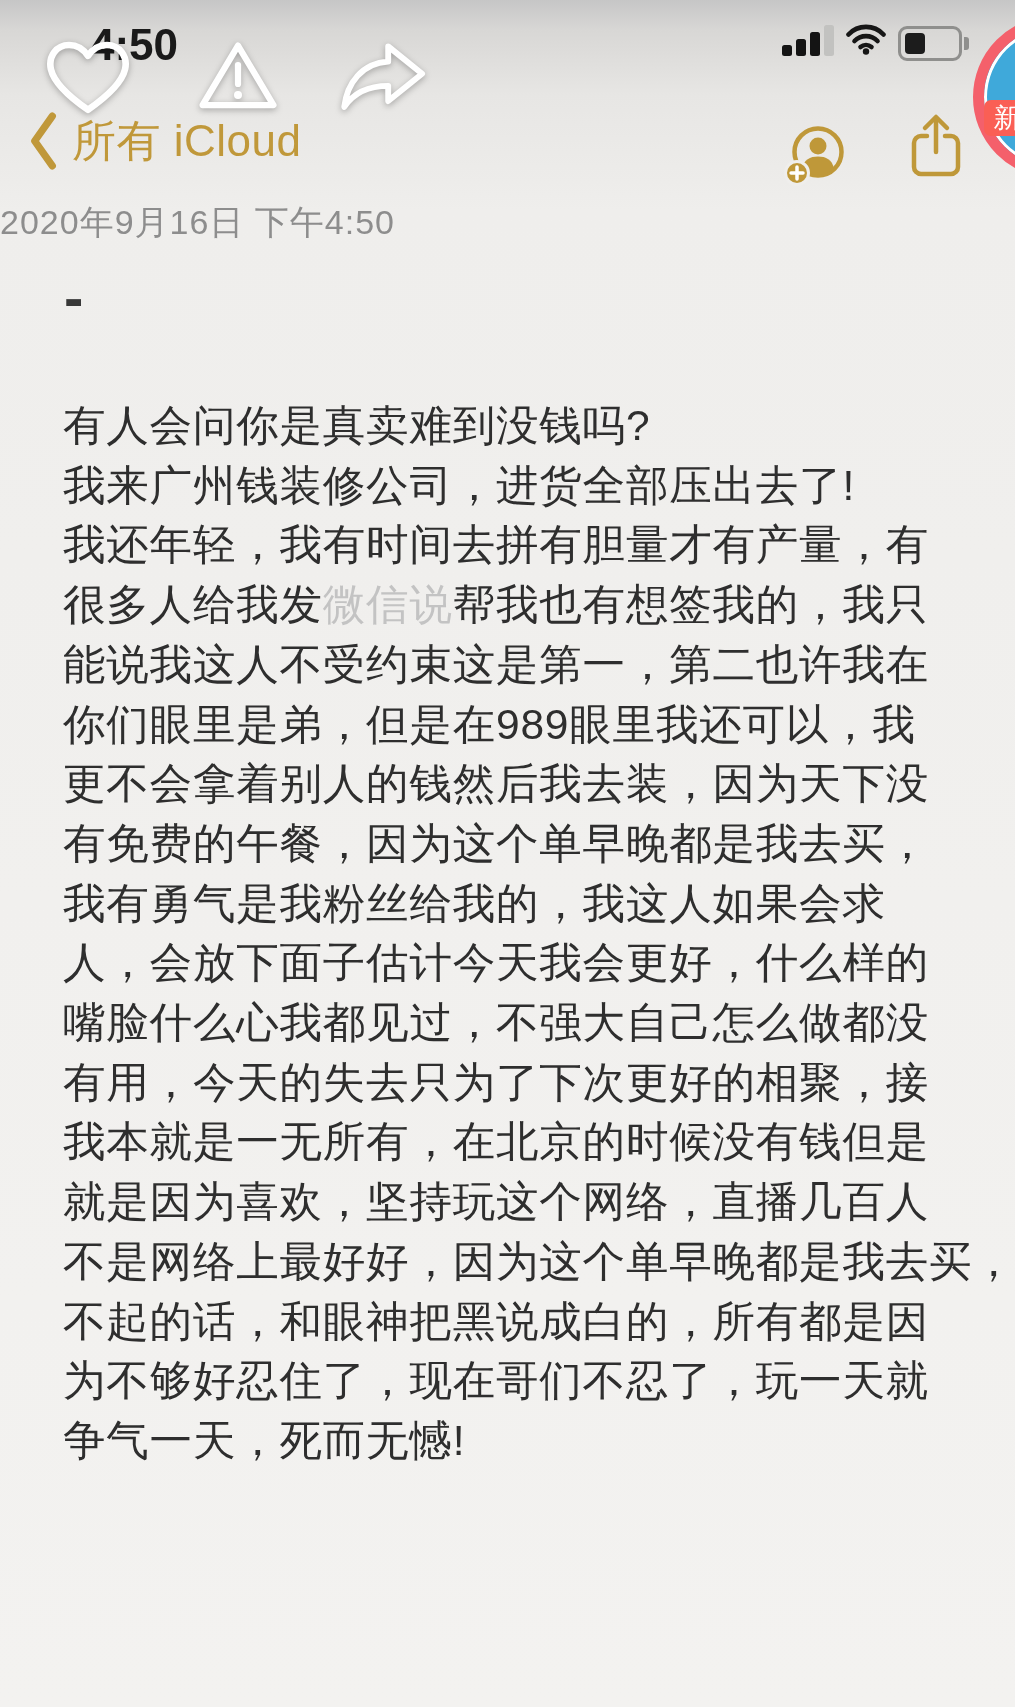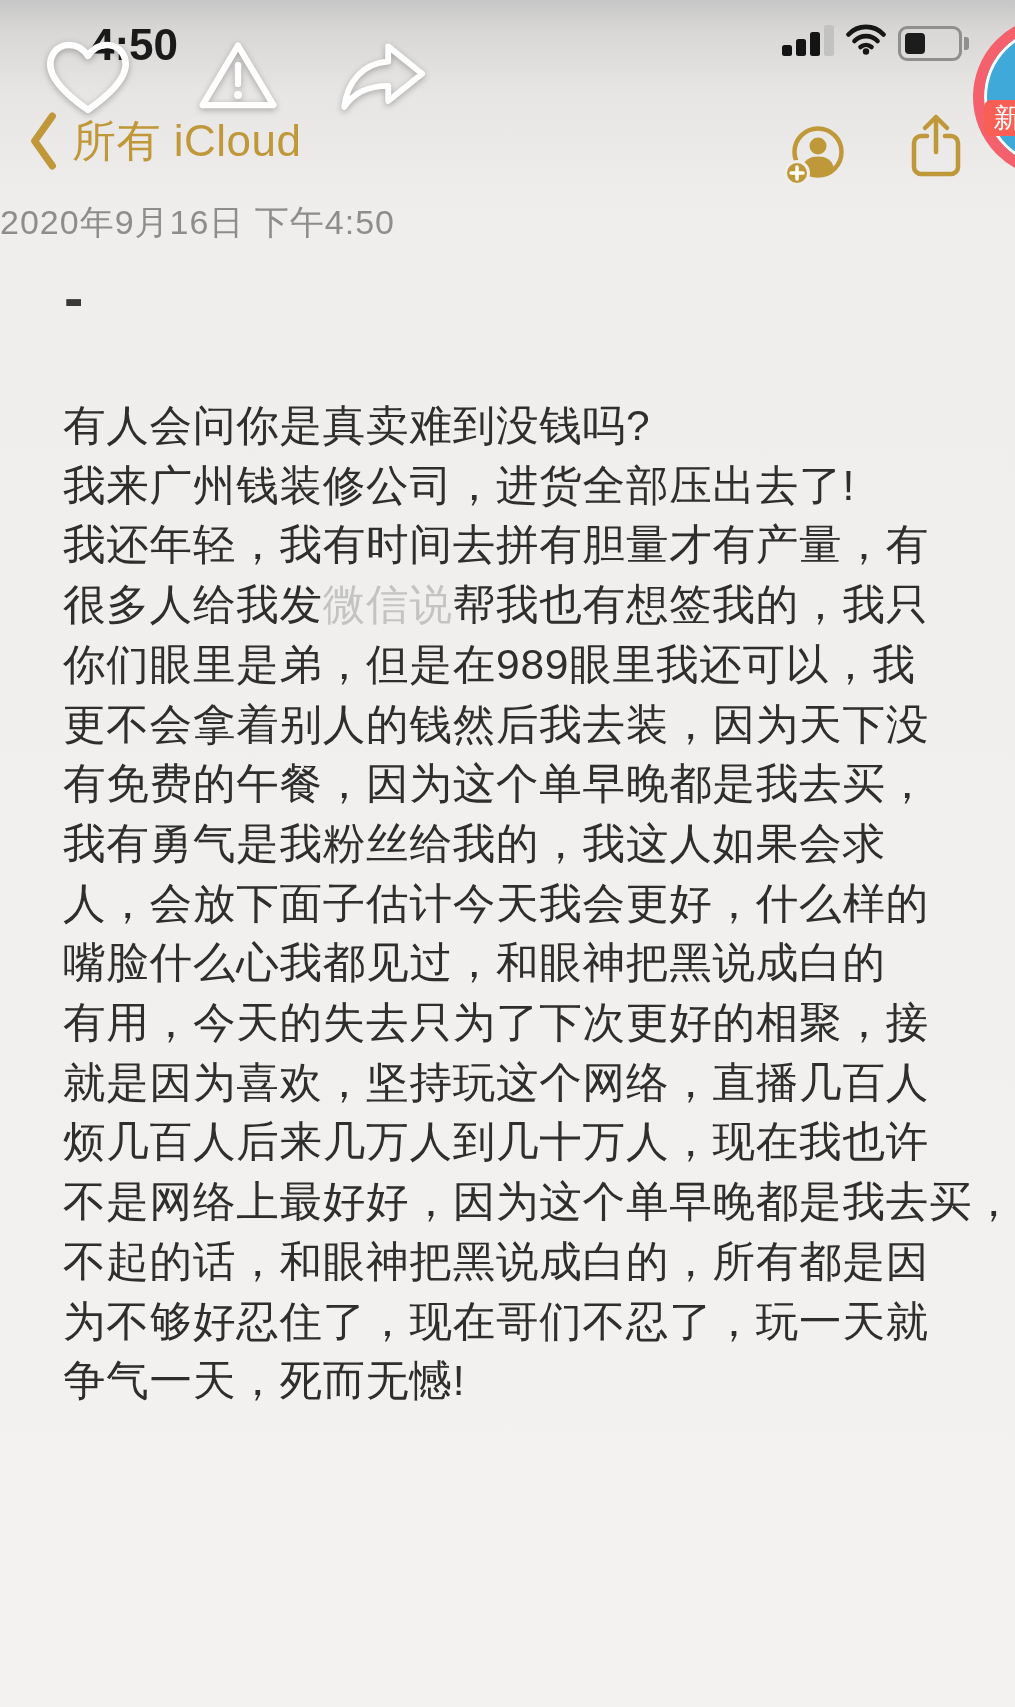--- a/index.html
+++ b/index.html
@@ -100,28 +100,29 @@
     <polyline points="15,16 26,5 37,16" fill="none" stroke="#bf9839" stroke-width="4.5" stroke-linecap="round" stroke-linejoin="round"></polyline>
   </svg>
 
   <div class="note-date">2020年9月16日 下午4:50</div>
   <div class="note-title">-</div>
   <div class="note-body" id="note-body">
       <div class="note-line"><span>有人会问你是真卖难到没钱吗?</span></div>
       <div class="note-line"><span>我来广州钱装修公司，进货全部压出去了!</span></div>
       <div class="note-line"><span>我还年轻，我有时间去拼有胆量才有产量，有</span></div>
       <div class="note-line"><span>很多人给我发</span><span class="faded">微信说</span><span>帮我也有想签我的，我只</span></div>
+      <div class="note-line"><span>能说我这人不受约束这是第一，第二也许我在</span></div>
       <div class="note-line"><span>你们眼里是弟，但是在989眼里我还可以，我</span></div>
       <div class="note-line"><span>更不会拿着别人的钱然后我去装，因为天下没</span></div>
       <div class="note-line"><span>有免费的午餐，因为这个单早晚都是我去买，</span></div>
       <div class="note-line"><span>我有勇气是我粉丝给我的，我这人如果会求</span></div>
       <div class="note-line"><span>人，会放下面子估计今天我会更好，什么样的</span></div>
-      <div class="note-line"><span>嘴脸什么心我都见过，和眼神把黑说成白的</span></div>
+      <div class="note-line"><span>嘴脸什么心我都见过，不强大自己怎么做都没</span></div>
       <div class="note-line"><span>有用，今天的失去只为了下次更好的相聚，接</span></div>
+      <div class="note-line"><span>我本就是一无所有，在北京的时候没有钱但是</span></div>
       <div class="note-line"><span>就是因为喜欢，坚持玩这个网络，直播几百人</span></div>
-      <div class="note-line"><span>烦几百人后来几万人到几十万人，现在我也许</span></div>
       <div class="note-line"><span>不是网络上最好好，因为这个单早晚都是我去买，</span></div>
       <div class="note-line"><span>不起的话，和眼神把黑说成白的，所有都是因</span></div>
       <div class="note-line"><span>为不够好忍住了，现在哥们不忍了，玩一天就</span></div>
       <div class="note-line"><span>争气一天，死而无憾!</span></div>
     </div>
 
 </div>
 
 </body></html>

